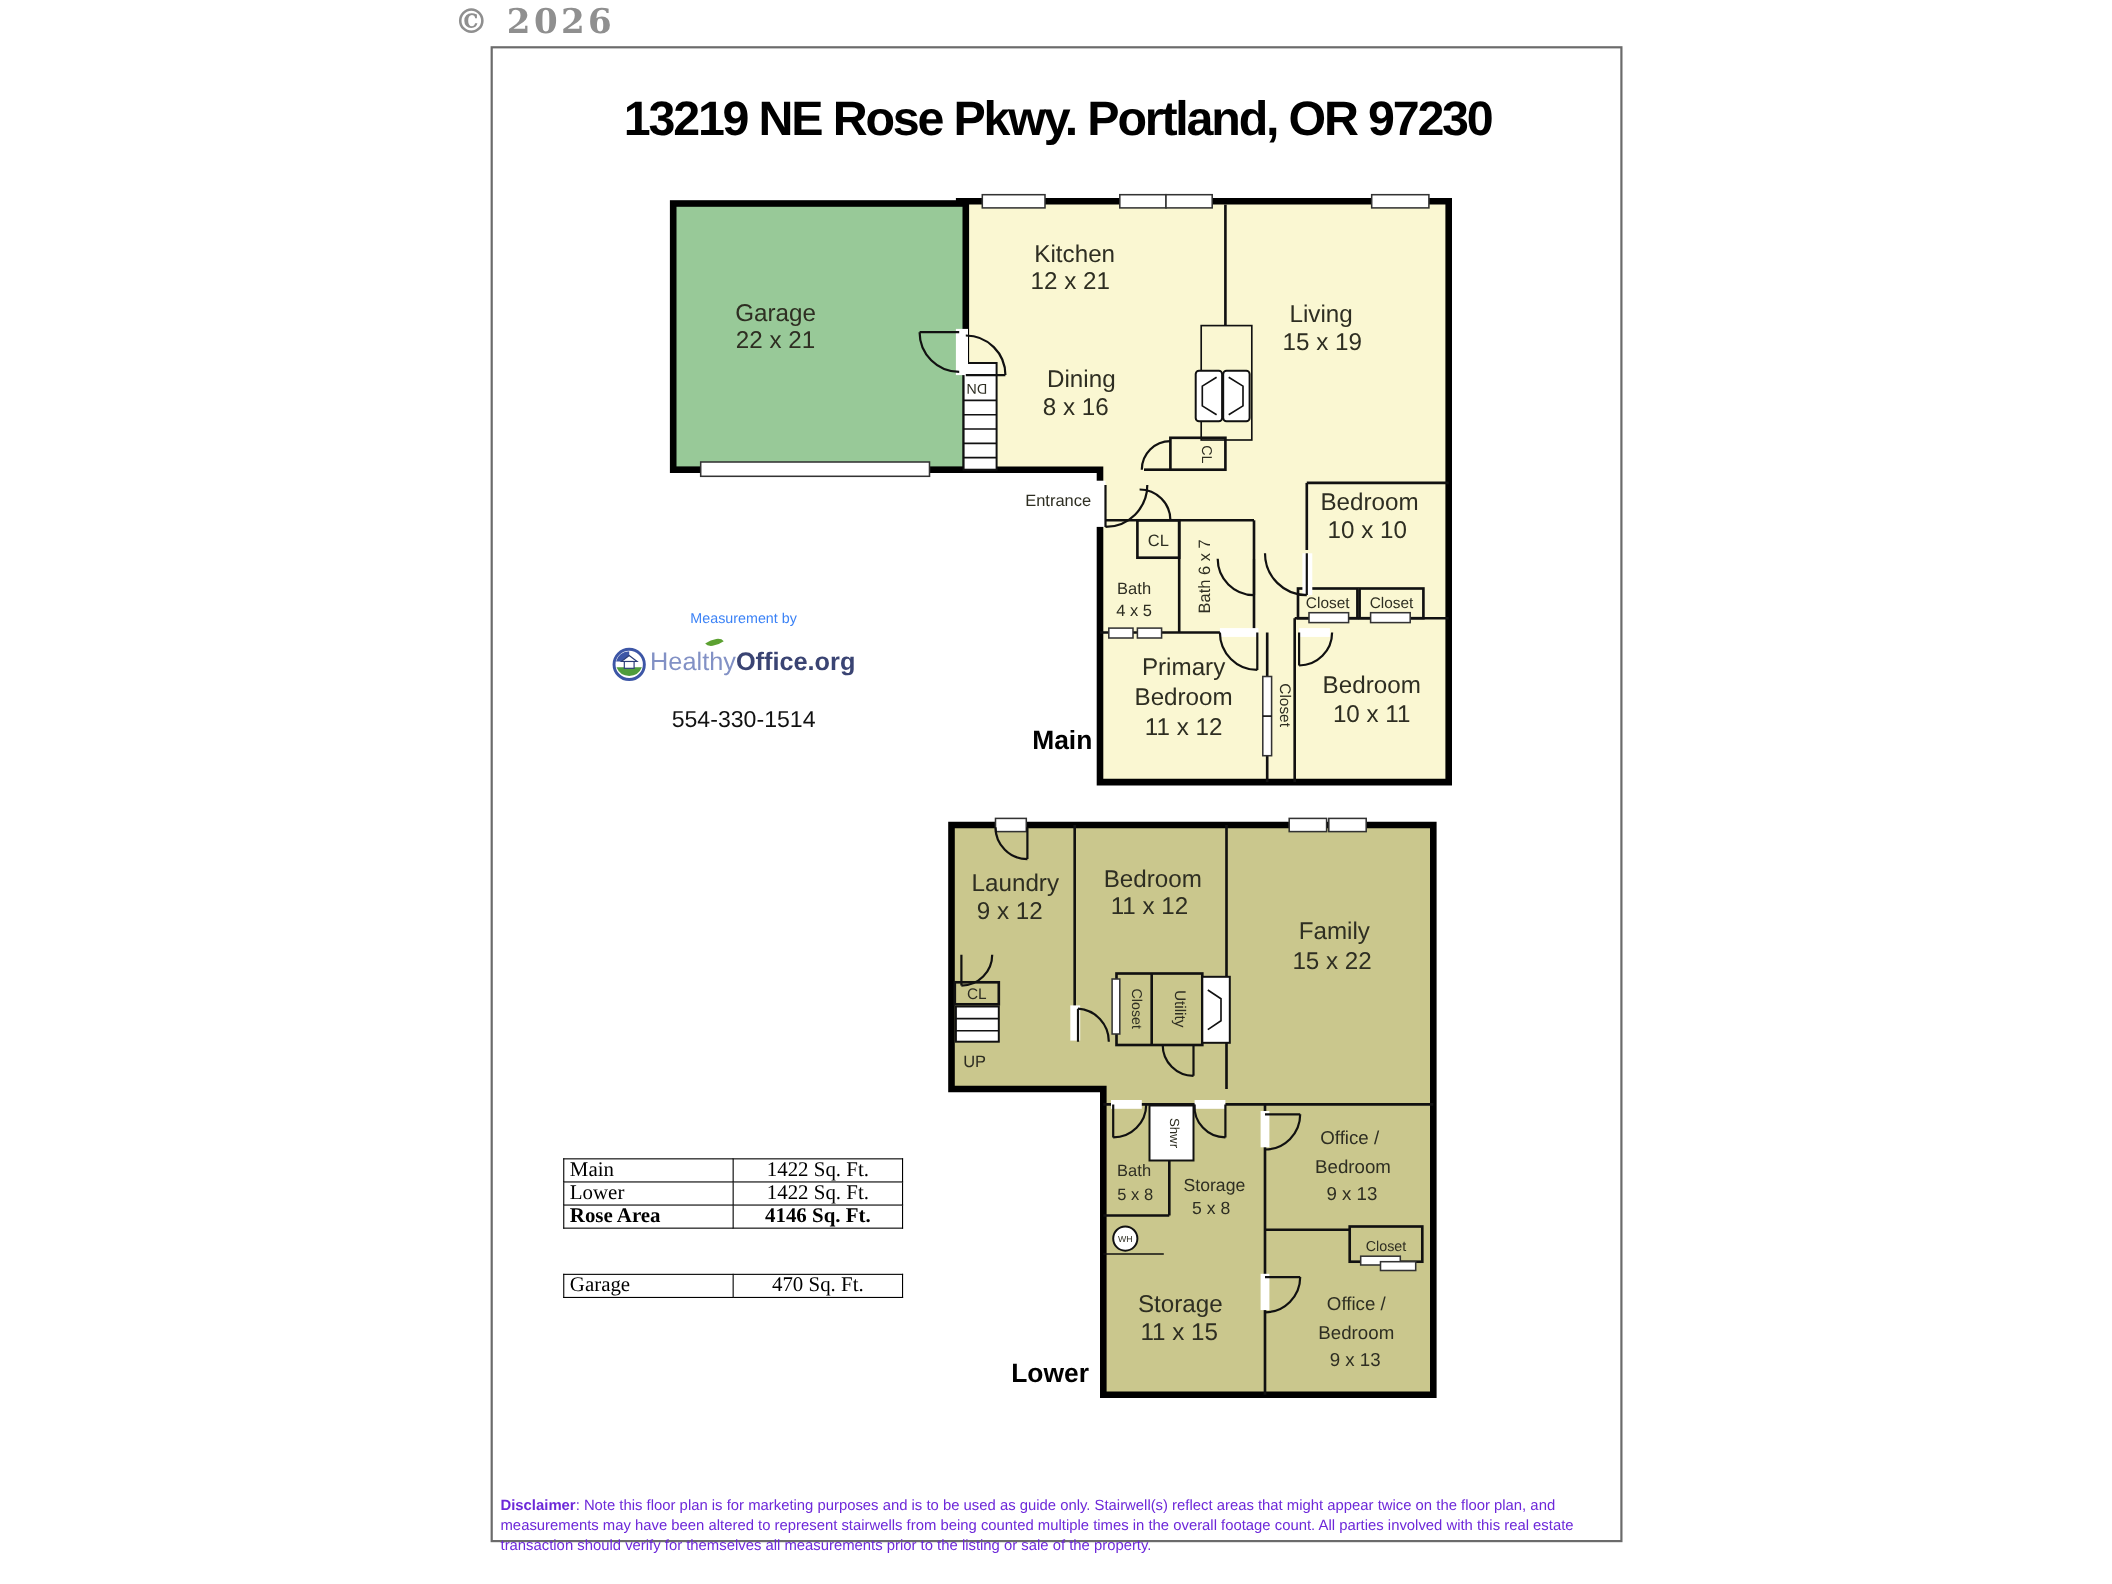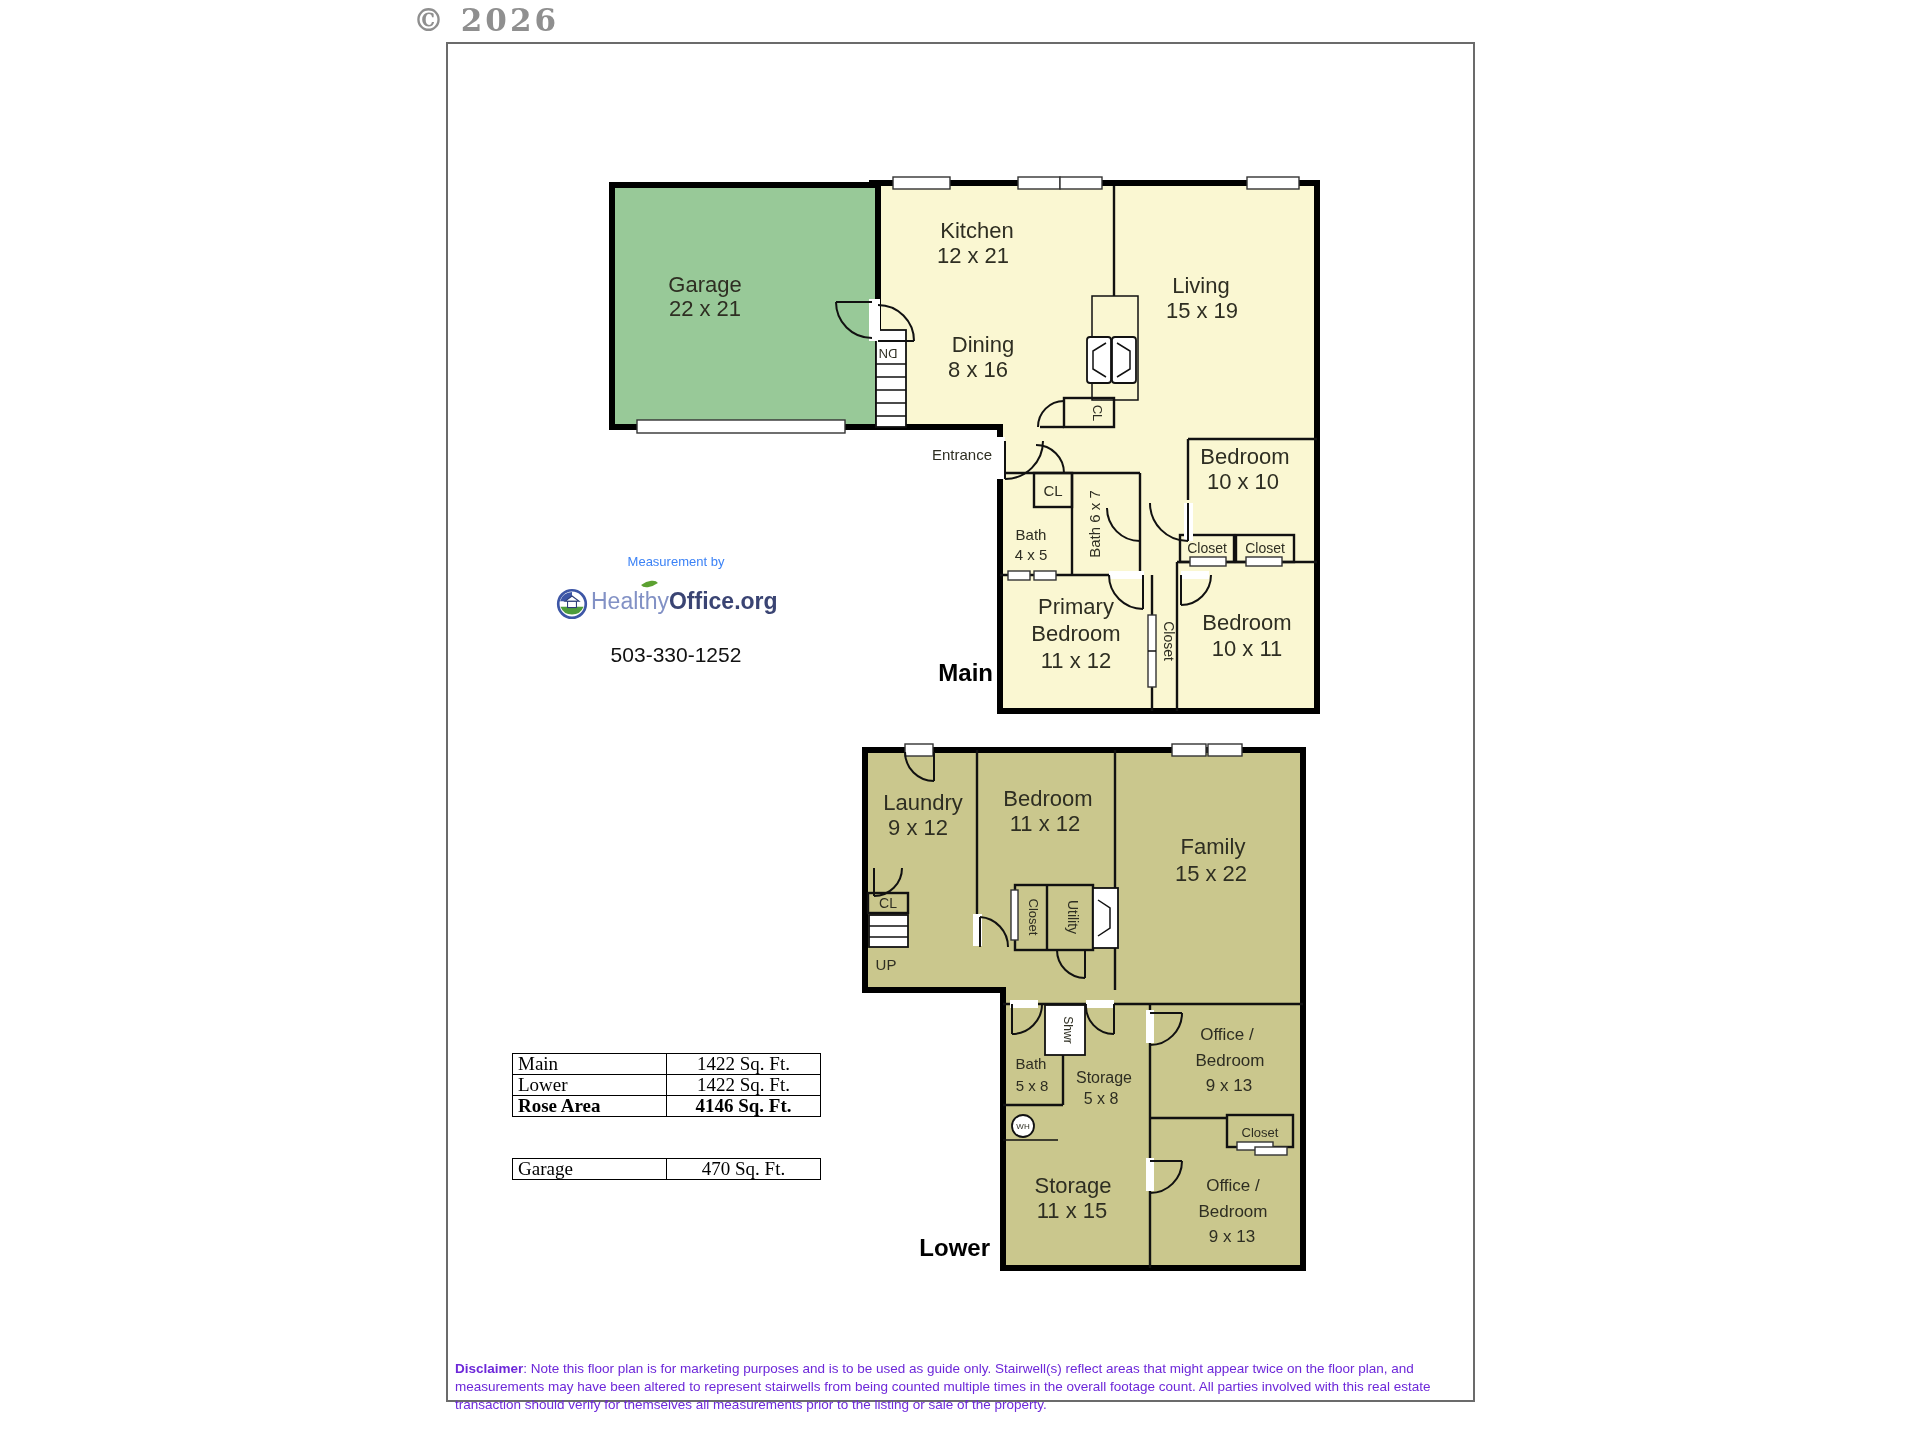--- a/index.html
+++ b/index.html
@@ -51,20 +51,21 @@
 </style>
 </head>
 <body>
 
 <div id="canvas">
 
   <div id="copyright">© 2026</div>
 
   <div id="page"></div>
 
+  <div id="page-title">13219 NE Rose Pkwy. Portland, OR 97230</div>
 
   <svg class="plan-svg" style="left:580px;top:160px;" width="770" height="580" viewBox="580 160 770 580">
 
     <g>
       <path d="M872,183 H1317 V711 H1000 V427 H872 Z" fill="#FAF7D2" stroke="#000" stroke-width="6"></path>
       <rect x="612" y="185" width="266" height="242" fill="#98C998" stroke="#000" stroke-width="6"></rect>
     </g>
 
     <g>
       <path class="wall" d="M1114,186 V296"></path>
@@ -255,21 +256,21 @@
       <path d="M5,21 A14,14 0 0 0 31,21 Z" fill="#4E9C3C"></path>
       <path d="M4.5,15 A14,14 0 0 1 18,4.5 L18,15 Z" fill="#3D56A6"></path>
       <path d="M10,15 L18,9 L26,15 Z" fill="#fff" stroke="#2B3C77" stroke-width="1.2"></path>
       <rect x="13" y="15" width="10" height="7" fill="#fff" stroke="#2B3C77" stroke-width="1.2"></rect>
     </svg>
     <span id="brand-healthy">Healthy</span>
       <span id="brand-habitat">Office.org</span>
     <span id="brand-leaf"></span>
   </div>
 
-  <div id="phone">503-330-1252</div>
+  <div id="phone">554-330-1514</div>
 
   <table id="area-table" class="sheet-table">
     <tbody>
         <tr>
       <td>Main</td>
       <td class="val">1422 Sq. Ft.</td>
     </tr>
     <tr>
       <td>Lower</td>
       <td class="val">1422 Sq. Ft.</td>

